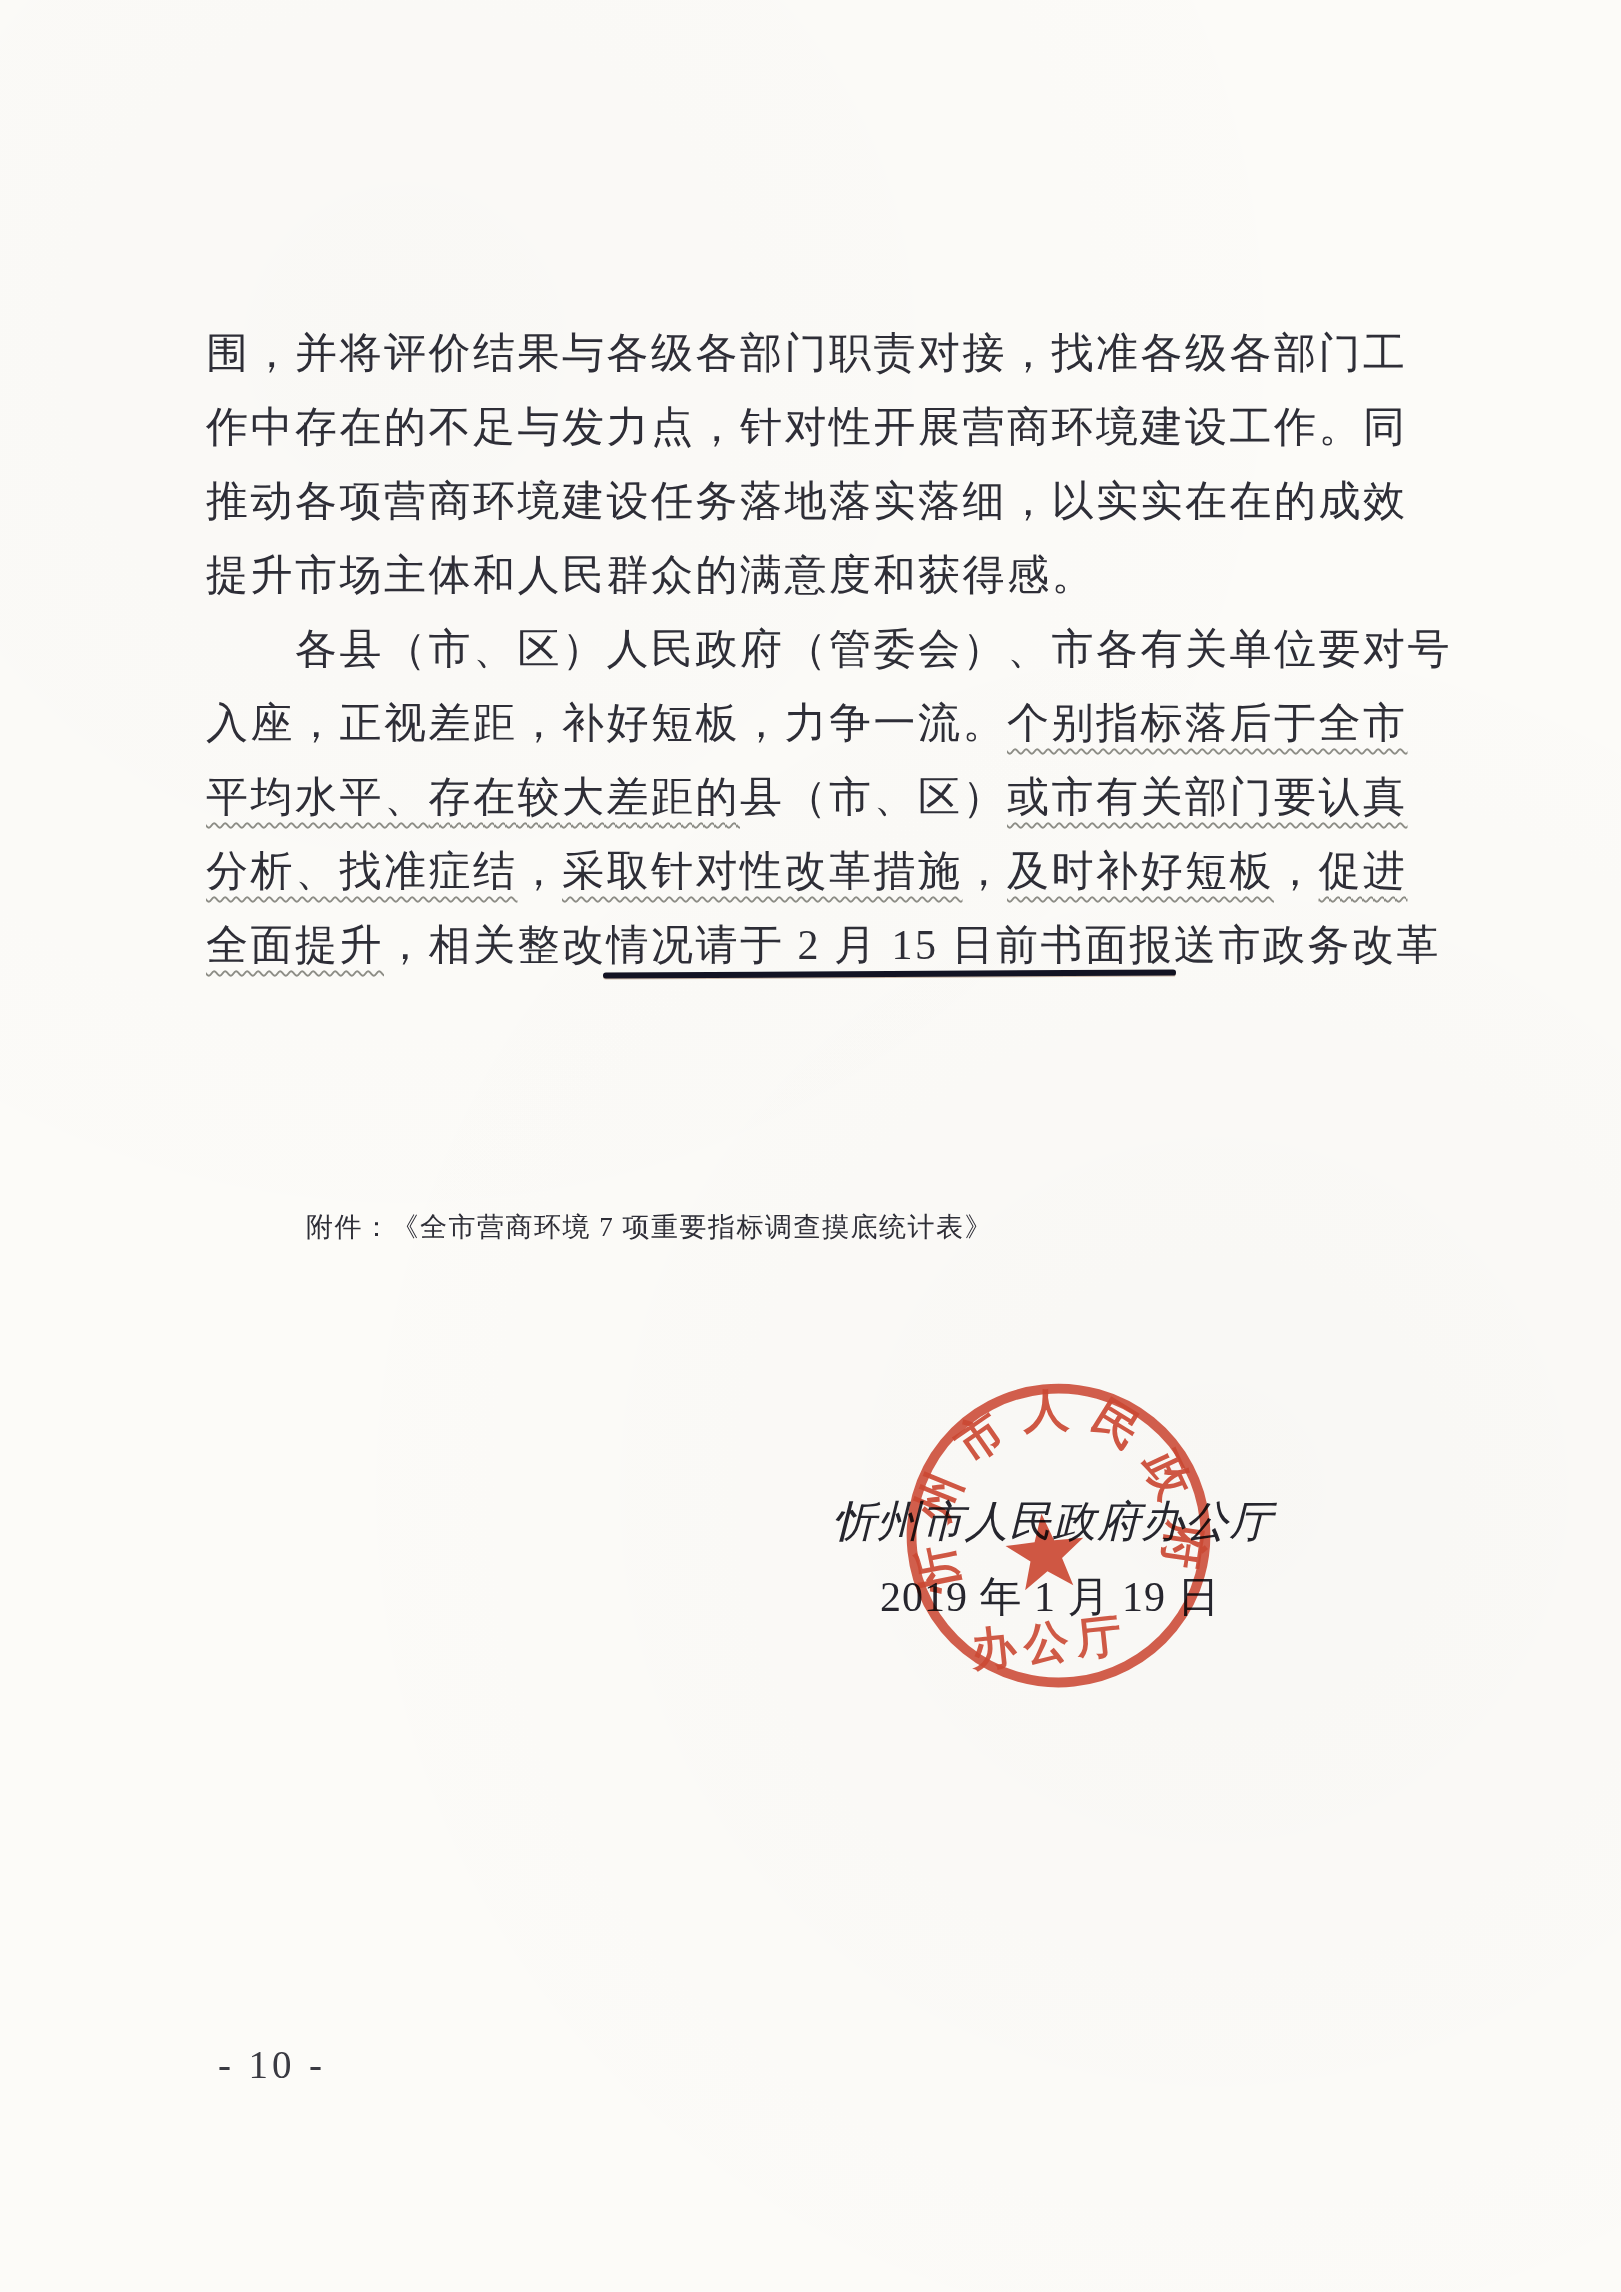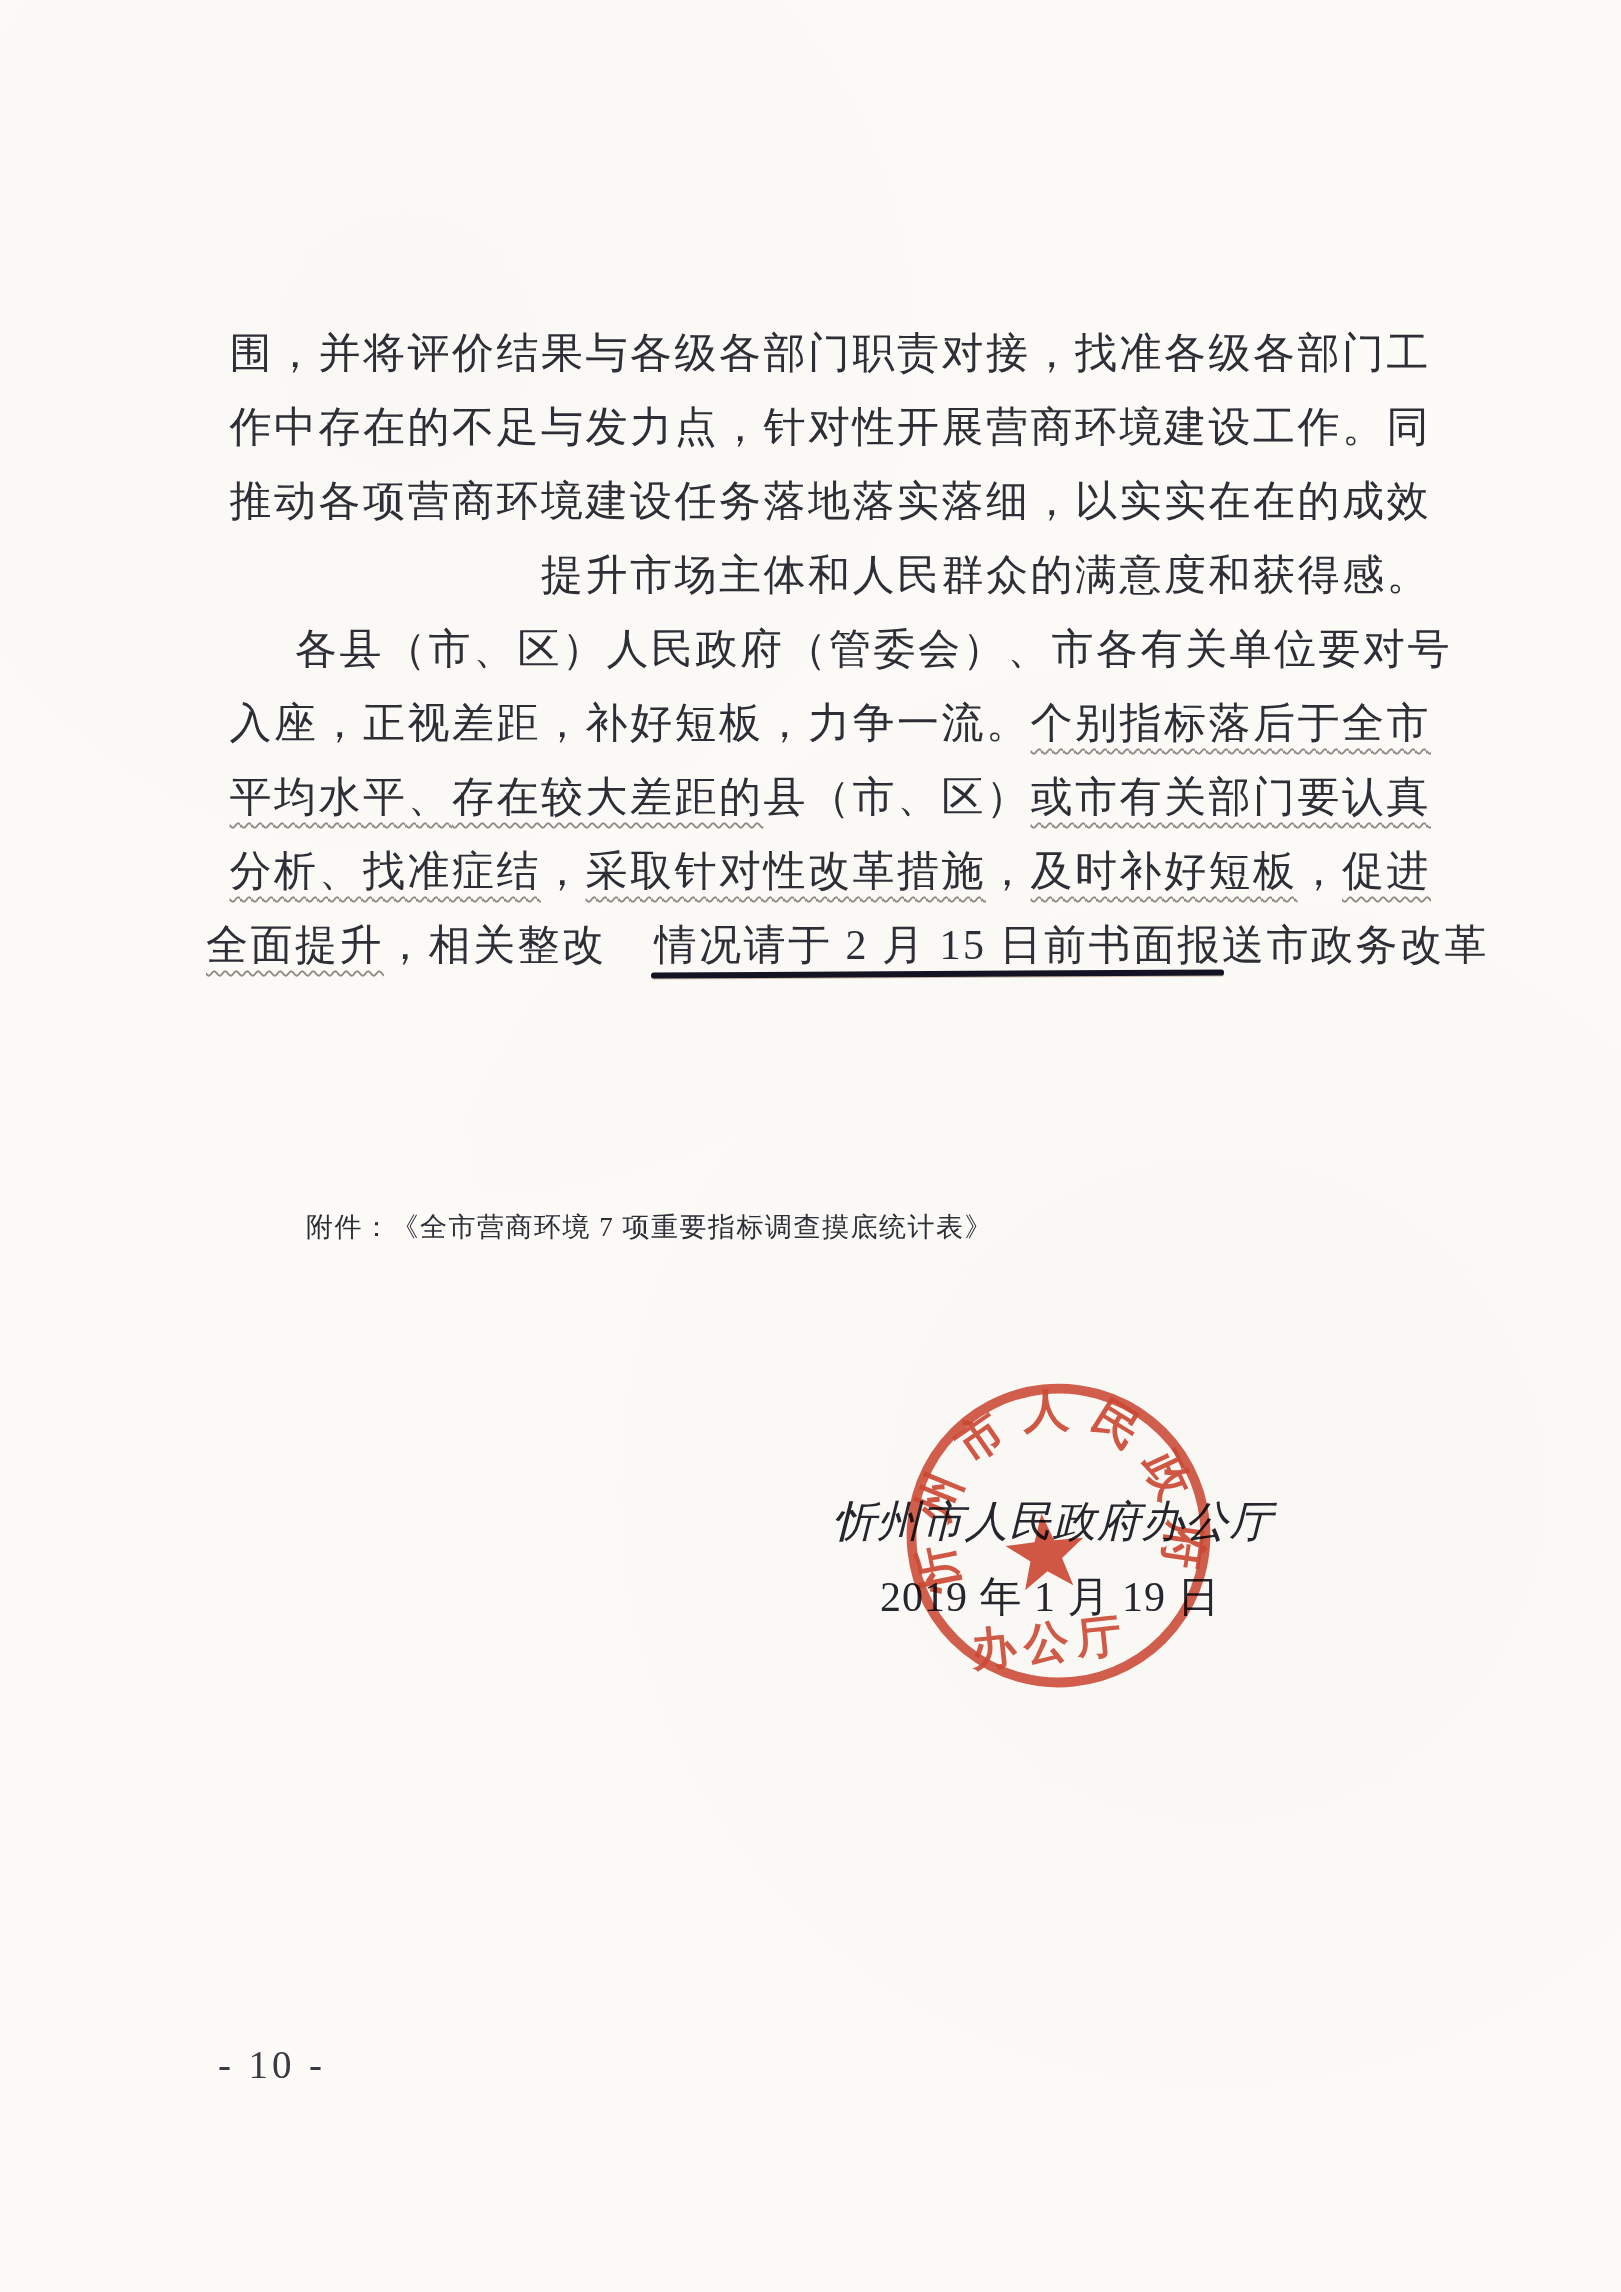--- a/index.html
+++ b/index.html
@@ -10,33 +10,33 @@
     background:
       radial-gradient(circle at 25% 15%, rgba(0,0,0,0.012), transparent 45%),
       radial-gradient(circle at 75% 65%, rgba(0,0,0,0.015), transparent 50%),
       #fcfbf8;
     overflow:hidden;
     font-family:"Liberation Serif","DejaVu Serif",serif;
     color:#2e2e37;
   }
   .body-text{
     position:absolute;left:206px;top:316px;width:1225px;
-    font-size:42px;letter-spacing:2.5px;text-align:right;
+    font-size:42px;letter-spacing:2.5px;
   }
   .line{height:74px;line-height:74px;white-space:nowrap;}
   .line.indent{padding-left:89px;}
   .u-wavy{
     text-decoration:underline;
     text-decoration-style:wavy;
     text-decoration-color:#8d8d86;
     text-decoration-thickness:2px;
     text-underline-offset:10.8px;
     margin-top:15px;
   }
-  .u-thick{position:relative;display:inline-block;margin-left:48px;}
+  .u-thick{position:relative;display:inline-block;}
   .u-thick::after{
     content:"";position:absolute;left:-3.9px;right:-2px;bottom:4.9px;height:5.9px;
     background:#131323;border-radius:2.9px;transform:rotate(-0.3deg);
     box-shadow:0 1px 0 rgba(120,60,20,0.35);
   }
   .attachment{
     position:absolute;left:306px;top:1206px;height:43px;line-height:43px;
     font-size:27px;letter-spacing:1.5px;white-space:nowrap;
   }
   .sig-org{

